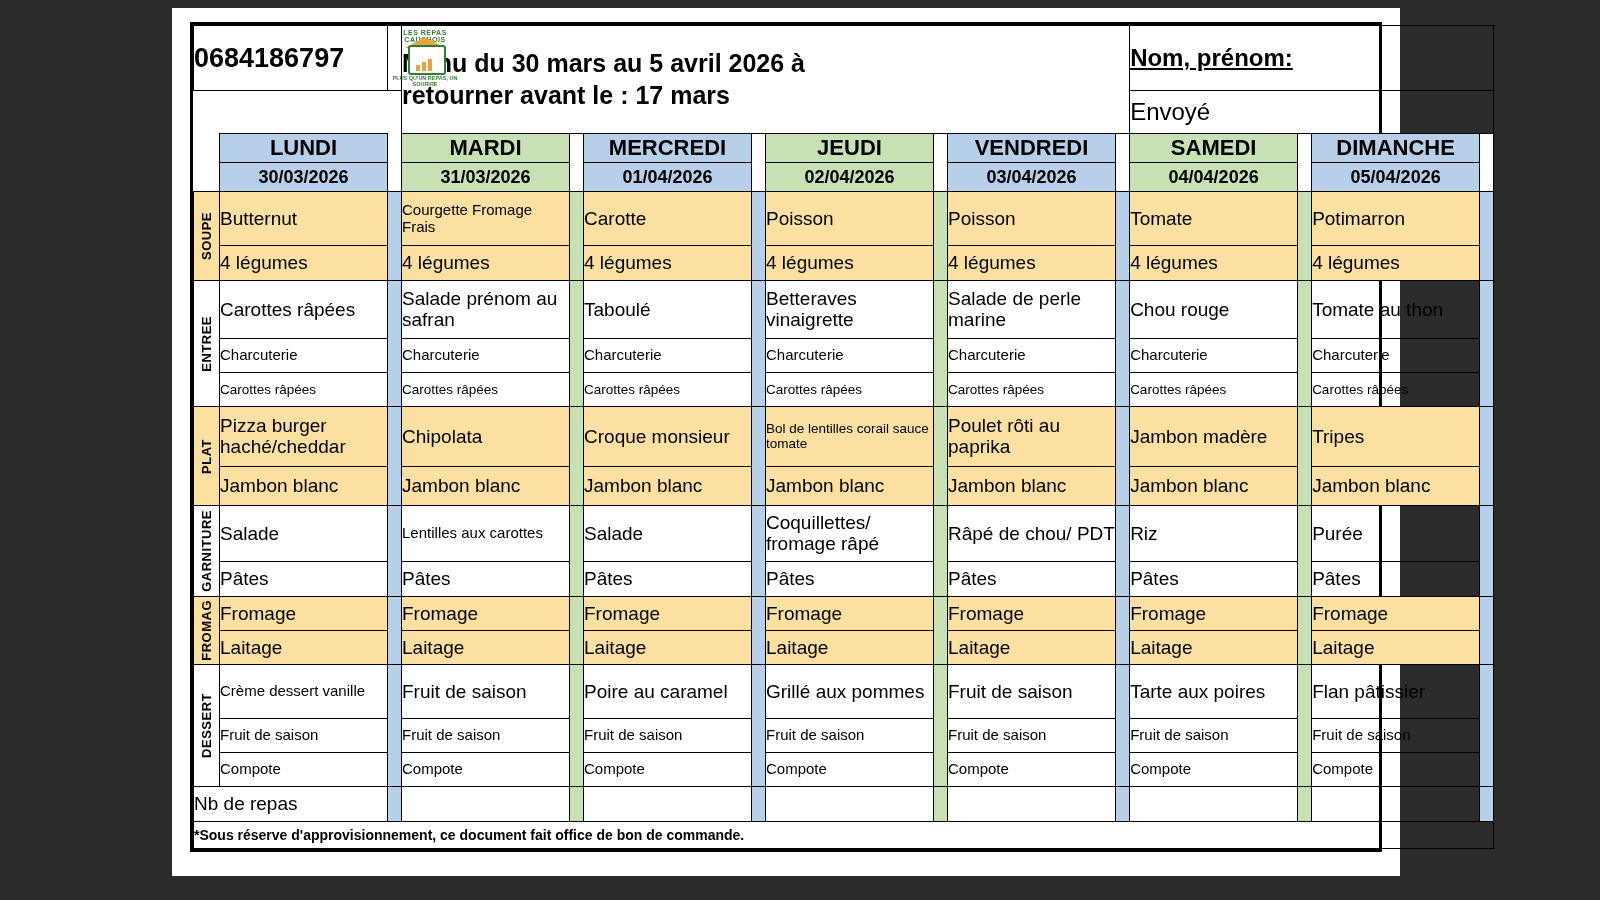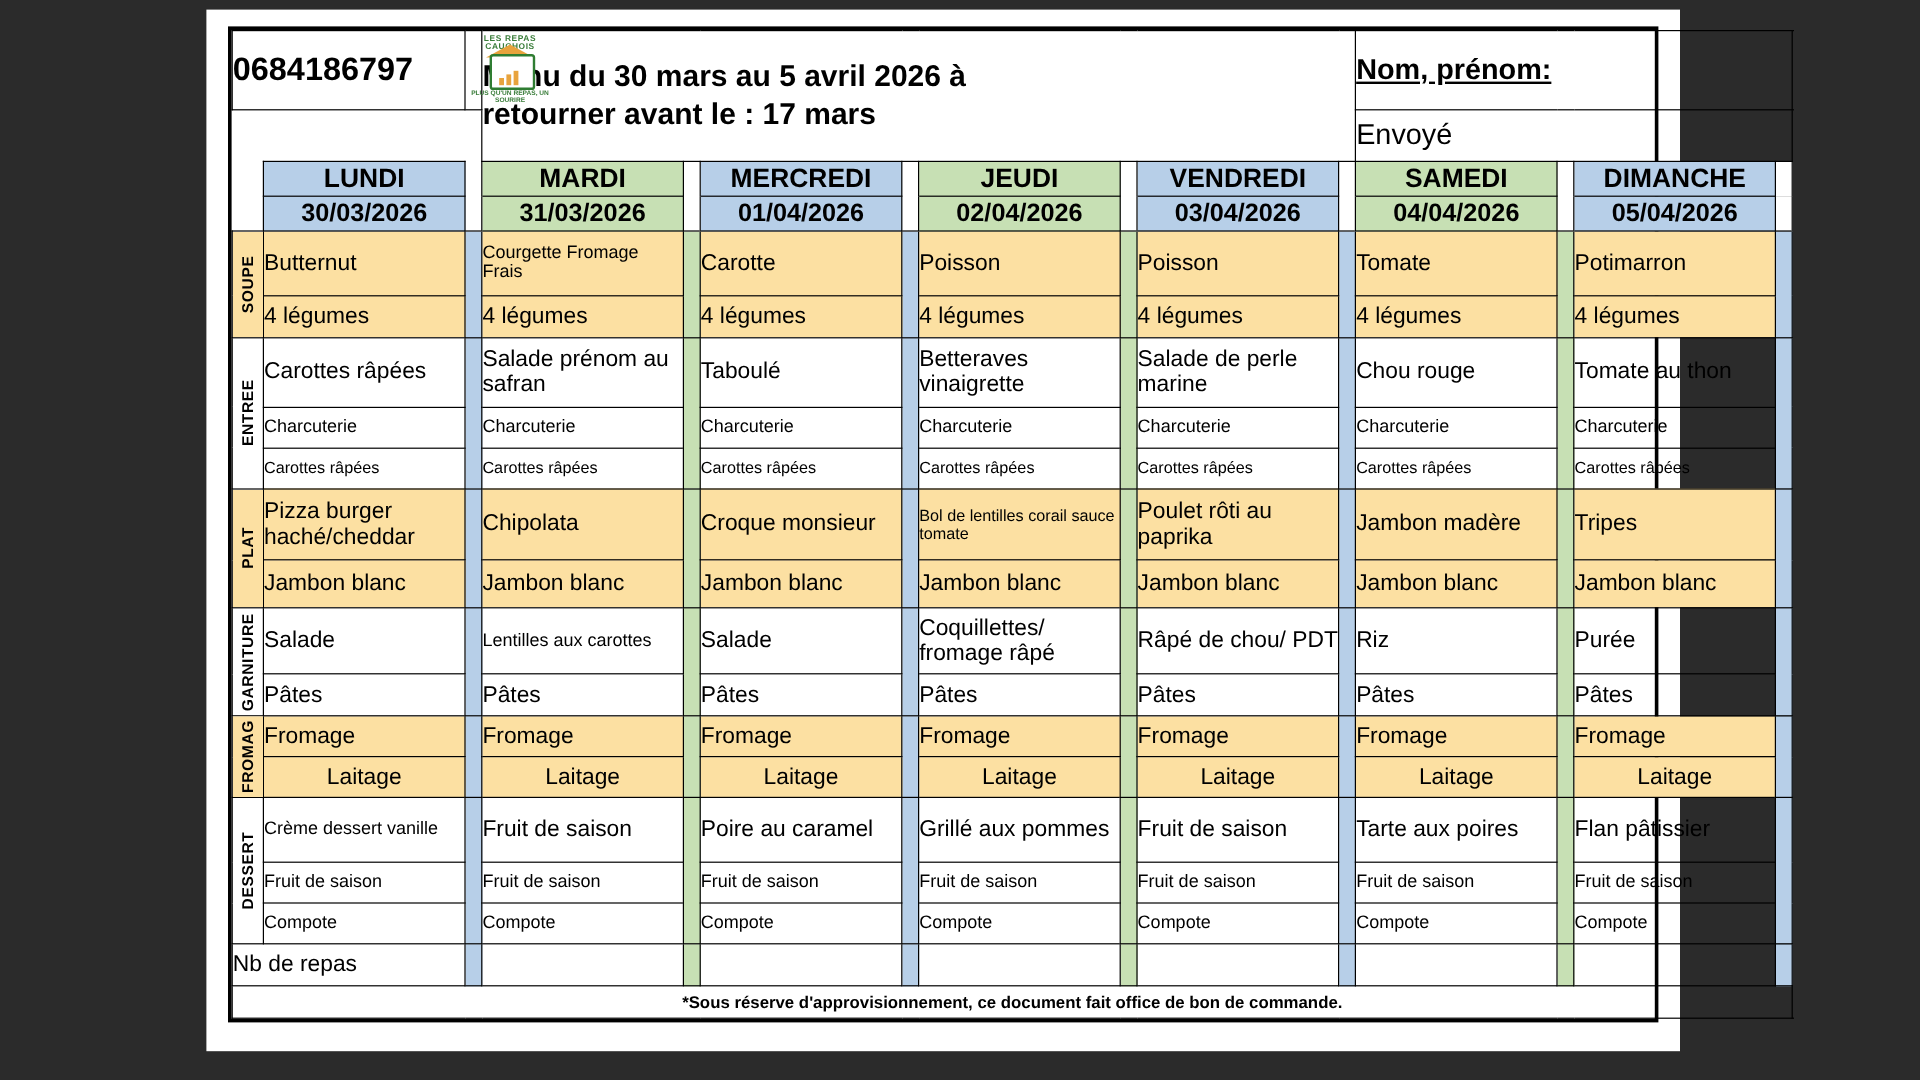--- a/index.html
+++ b/index.html
@@ -127,21 +127,21 @@
   
   .dayhdr {
     text-align: center;
     font-weight: bold;
     font-size: 22px;
     height: 28px;
   }
   .daydate {
     text-align: center;
     font-weight: bold;
-    font-size: 21px;
+    font-size: 18px;
     height: 28px;
     margin-left: 48px;
   }
   .blue { background: #b7cfe8; }
   .green { background: #c7e0b4; }
   .yellow { background: #fce0a2; }
   .sep { width: 14px; border-left: 1.5px solid #000; border-right: 1.5px solid #000; }
   
   .rowlabel {
     width: 26px;
@@ -167,21 +167,21 @@
     vertical-align: middle;
   }
   .cell.small { font-size: 15px; }
   .cell.tiny { font-size: 13.5px; }
   .nbrepas {
     font-size: 19px;
     padding: 3px 6px;
     height: 34px;
   }
   .footer {
-    text-align: center;
+    text-align: left;
     font-size: 14px;
     font-weight: bold;
     height: 26px;
   }
 </style>
 </head>
 <body>
 
 <div id="page">
   <div class="sheet">
@@ -406,21 +406,21 @@
           <td class="sep blue" rowspan="2"></td>
           <td class="cell yellow">Fromage</td>
           <td class="sep green" rowspan="2"></td>
           <td class="cell yellow">Fromage</td>
           <td class="sep blue" rowspan="2"></td>
           <td class="cell yellow">Fromage</td>
           <td class="sep green" rowspan="2"></td>
           <td class="cell yellow">Fromage</td>
           <td class="sep blue" rowspan="2"></td>
         </tr>
-        <tr style="height:33px;text-align:center;">
+        <tr style="height:33px;">
           <td class="cell yellow">Laitage</td>
           <td class="cell yellow">Laitage</td>
           <td class="cell yellow">Laitage</td>
           <td class="cell yellow">Laitage</td>
           <td class="cell yellow">Laitage</td>
           <td class="cell yellow">Laitage</td>
           <td class="cell yellow">Laitage</td>
         </tr>
 
         <tr style="height:52px;">

